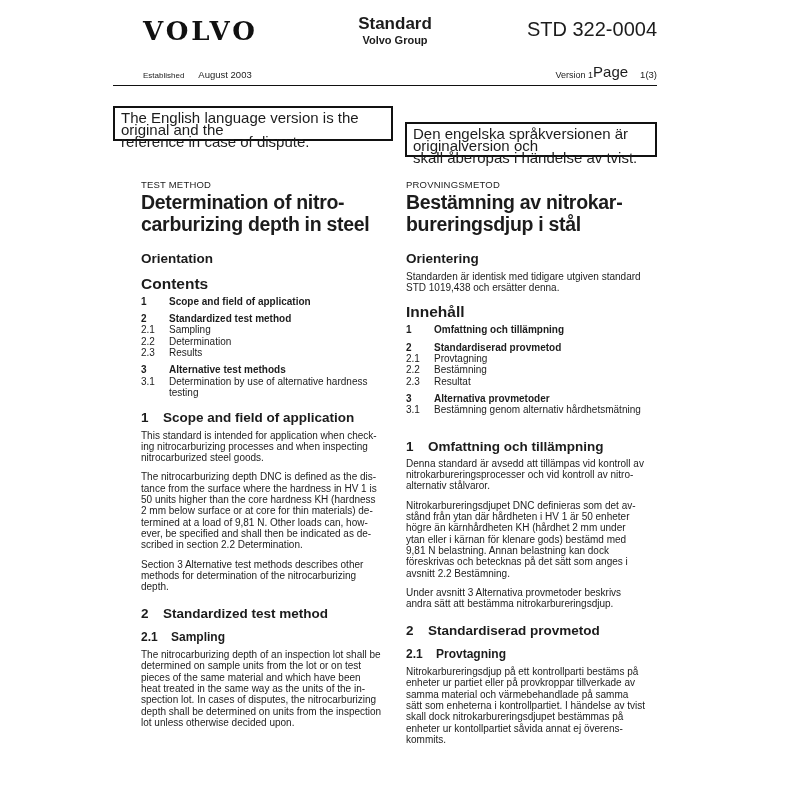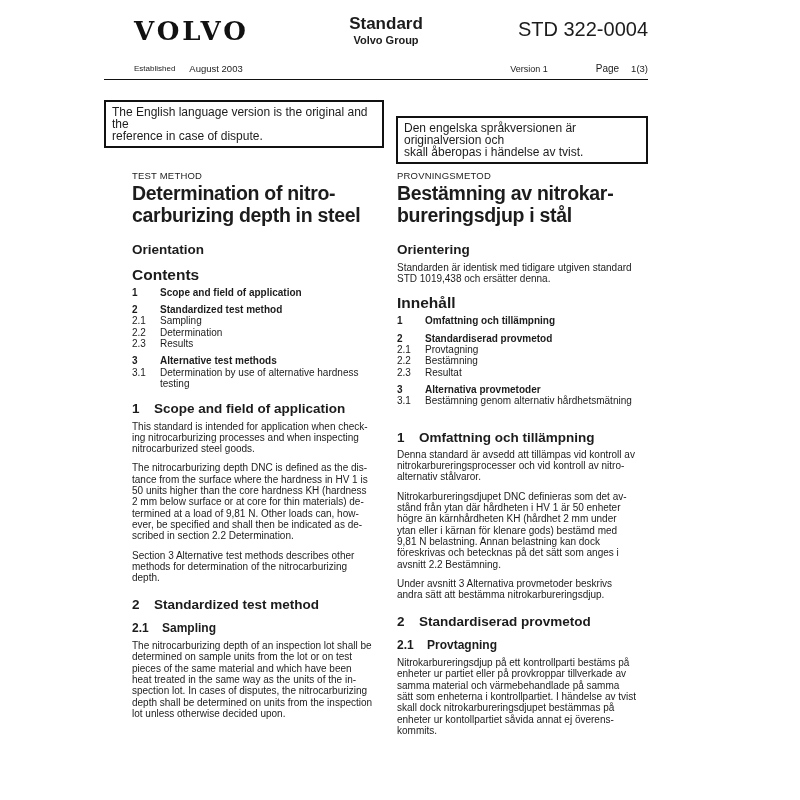--- a/index.html
+++ b/index.html
@@ -2,58 +2,58 @@
 <html><head>
 <meta charset="utf-8">
 <style>
   html,body { margin:0; padding:0; }
   body {
     width:800px; height:800px; background:#ffffff;
     font-family:"Liberation Sans", sans-serif; color:#1c1c1c;
     position:relative; overflow:hidden;
     -webkit-font-smoothing:antialiased;
   }
-  .sheet { position:absolute; left:104px; top:14px; width:544px; }
+  .sheet { position:absolute; left:113px; top:14px; width:544px; }
 
   
   .hdr { display:flex; align-items:flex-start; }
   .hdr-left { width:185px; padding-left:30px; box-sizing:border-box; }
   .logo {
     font-family:"DejaVu Serif", serif; font-weight:bold;
     font-size:26px; letter-spacing:3px; color:#111; margin-top:2px;
   }
   .hdr-mid { flex:1; text-align:center; }
   .doc-type { font-size:17px; font-weight:bold; line-height:19px; }
   .org { font-size:11px; font-weight:bold; line-height:14px; }
   .hdr-right { width:165px; text-align:right; }
   .doc-number { font-size:20px; font-weight:normal; margin-top:4px; white-space:nowrap; }
 
-  .meta-row { display:flex; align-items:center; margin-top:16px; font-size:9px; }
+  .meta-row { display:flex; align-items:flex-end; margin-top:16px; font-size:9px; }
   .meta-est-label { margin-left:30px; font-size:8px; }
   .meta-est-date { margin-left:14px; font-size:9.5px; }
   .meta-spacer { flex:1; }
   .meta-version { font-size:9px; }
-  .meta-page-label { font-size:10px; margin-left:48px; }
+  .meta-page-label { font-size:15px; }
   .meta-page-num { font-size:9.5px; margin-left:12px; }
 
   .rule { border:none; border-top:1.5px solid #111; margin:5px 0 0 0; }
 
   
   .notices { display:flex; margin-top:20px; }
   .nbox {
     border:2.5px solid #111; box-sizing:border-box;
-    font-size:12px; line-height:12px; padding:4px 6px 5px 6px;
-    white-space:pre-line; height:48px;
+    font-size:15px; line-height:12px; padding:4px 6px 5px 6px;
+    white-space:pre-line; height:35px;
   }
   .nbox-en { width:280px; }
   .nbox-gap { width:12px; }
   .nbox-sv { width:252px;margin-top:16px; }
 
   
-  .cols { display:flex; margin-top:4px; }
+  .cols { display:flex; margin-top:20px; }
   .col { width:252px; font-size:10px; line-height:11.3px; }
   .col-en { margin-left:28px; }
   .col-sv { margin-left:14px; }
 
   .kicker { font-size:9.5px; letter-spacing:0.2px; margin:2px 0 1px 0; }
   .doc-title {
     font-size:19.5px; line-height:22px; font-weight:bold;
     letter-spacing:-0.3px; margin:0; white-space:pre-line;
   }
   .h-orient { font-size:13.5px; font-weight:bold; margin:18px 0 0 0; }

